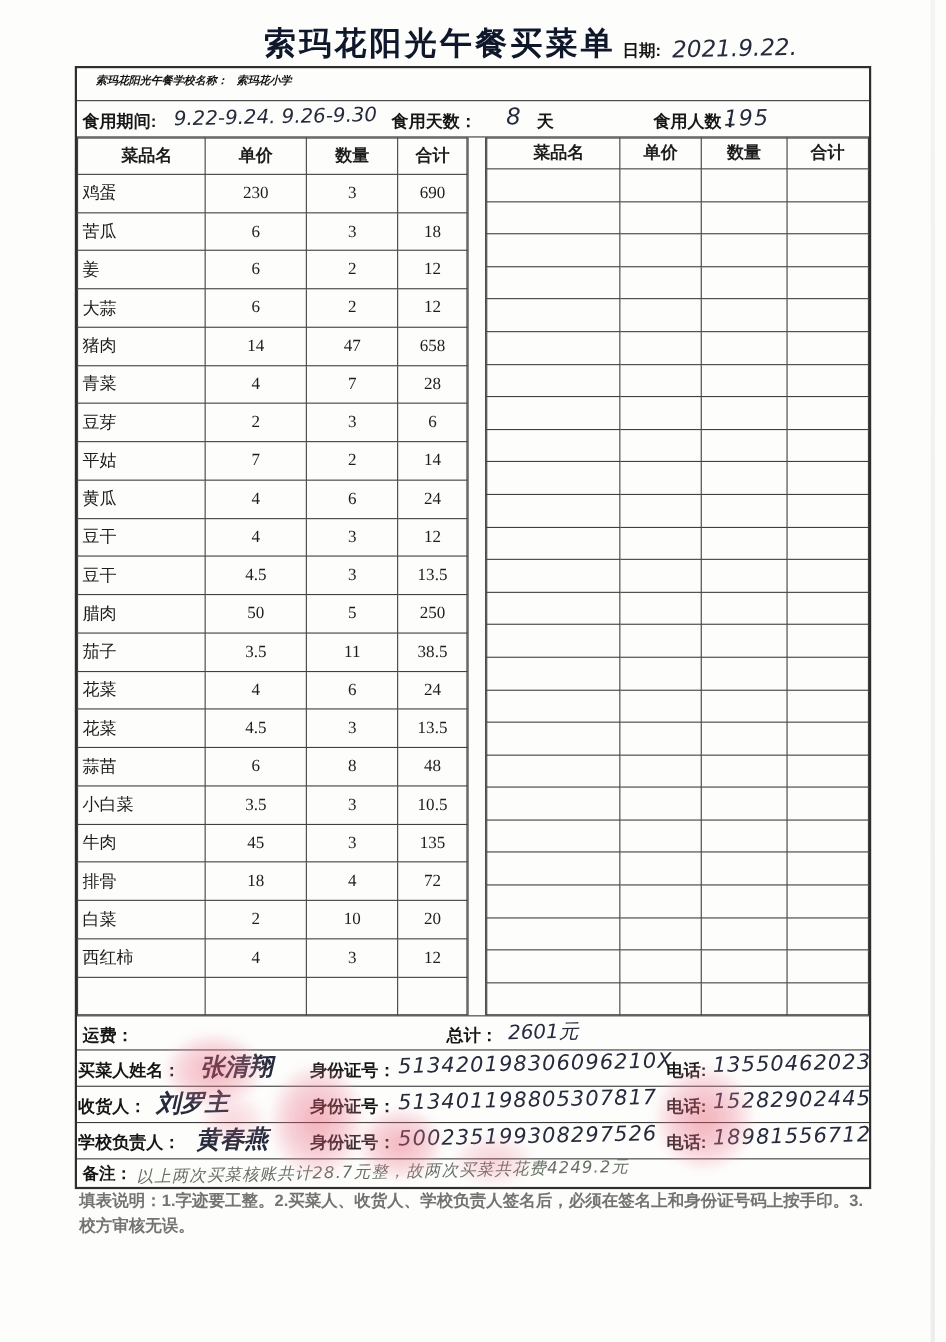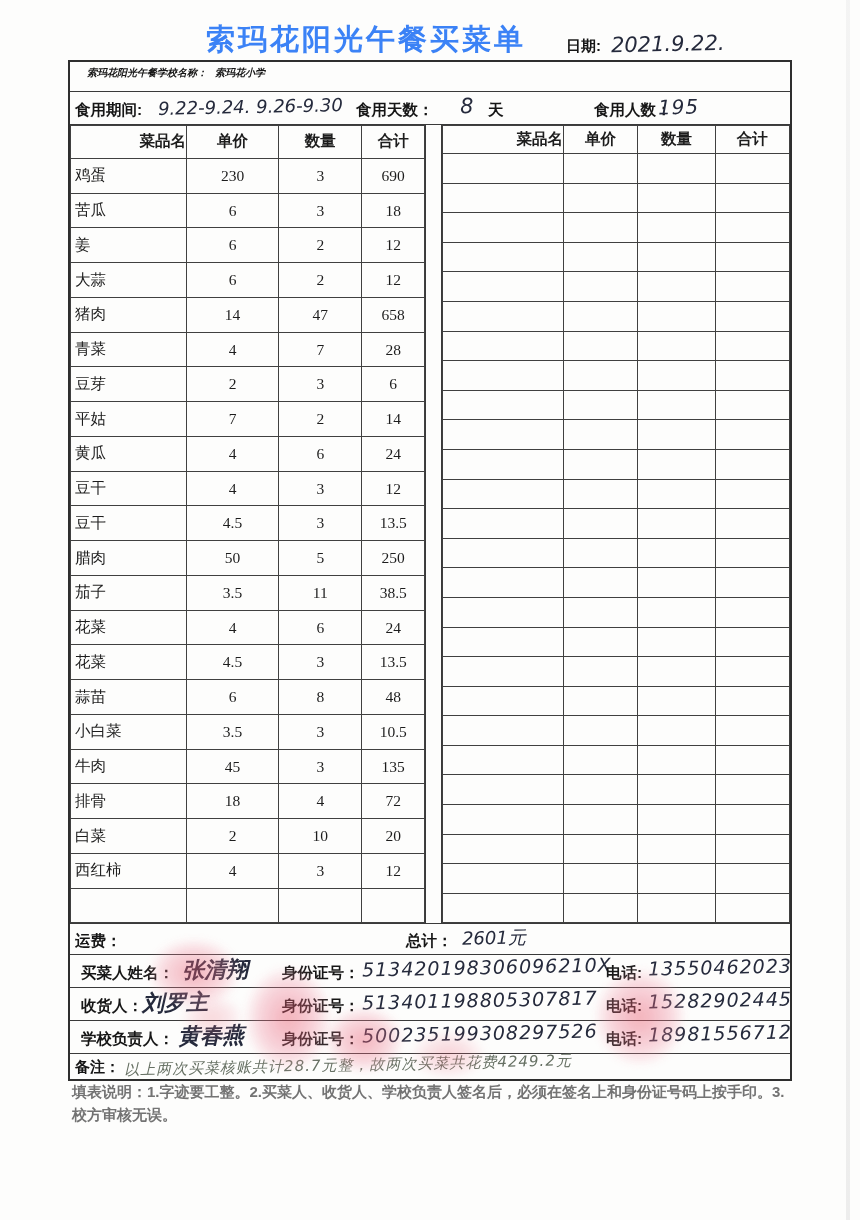--- a/index.html
+++ b/index.html
@@ -7,22 +7,22 @@
   .page {
     position:relative; width:860px; height:1220px; background:#fdfdfc;
     font-family:"Liberation Sans","DejaVu Sans",sans-serif; color:#161616;
     overflow:hidden;
   }
   
   .edge-r { position:absolute; right:10px; top:0; width:4px; height:100%;
     background:linear-gradient(to bottom,#ececec,#e0e0e0); opacity:.55; }
 
   
-  .title { position:absolute; left:206px; top:20px; font-size:29px; font-weight:bold;
-    letter-spacing:3px; color:#3b82f6; font-family:"Liberation Serif","DejaVu Serif",serif; }
+  .title { position:absolute; left:240px; top:20px; font-size:29px; font-weight:bold;
+    letter-spacing:3px; color:#0f172a; font-family:"Liberation Serif","DejaVu Serif",serif; }
   .date-wrap { position:absolute; left:566px; top:32px; white-space:nowrap; }
   .date-label { font-size:15px; font-weight:bold; }
   .hw { font-family:"DejaVu Sans",sans-serif; font-style:italic; color:#252a3c;
     display:inline-block; transform:rotate(-1.2deg); }
   .hw-date { font-size:21px; margin-left:6px; }
 
   
   .box { position:absolute; left:68px; top:60px; width:724px; border:2px solid #2e2e2e; background:transparent; }
 
   .row-school { height:30px; border-bottom:1.4px solid #3a3a3a; padding:4px 0 0 17px;
@@ -46,40 +46,40 @@
   .spacer { width:17px; border-right:1.4px solid #3a3a3a; border-left:1.4px solid #3a3a3a; }
   .rtable { width:350px; }
   .frow { display:table-row; }
   .tbody { display:table-row-group; }
   .fcell { display:table-cell; border:1.4px solid #404040; height:29.6px;
     vertical-align:middle; text-align:center; font-size:15.5px;
     font-family:"Liberation Serif","DejaVu Serif",serif; color:#1d1d1d; }
   .fhead-row .fcell { height:28px; font-weight:bold; font-family:"Liberation Sans","DejaVu Sans",sans-serif; font-size:15.5px; }
   .frow > .fcell:nth-child(1) { text-align:left; padding-left:4px;
     font-family:"Liberation Sans","DejaVu Sans",sans-serif; }
-  .fhead-row > .fcell:nth-child(1) { text-align:right; padding-left:10px; }
+  .fhead-row > .fcell:nth-child(1) { text-align:center; padding-left:10px; }
   .ltable .frow > .fcell:nth-child(1) { width:117px; }
   .ltable .frow > .fcell:nth-child(2) { width:93px; }
   .ltable .frow > .fcell:nth-child(3) { width:84px; }
   .ltable .frow > .fcell:nth-child(4) { width:63px; }
   .rtable .frow > .fcell:nth-child(1) { width:122px; }
   .rtable .frow > .fcell:nth-child(2) { width:75px; }
   .rtable .frow > .fcell:nth-child(3) { width:78px; }
   .rtable .frow > .fcell:nth-child(4) { width:75px; }
   .ftable { border:1.4px solid #333; }
 
   
   .row-freight { position:relative; height:31px; border-top:1.4px solid #3a3a3a; font-size:15.5px; }
   .f-lbl { position:absolute; left:5px; top:7px; font-weight:bold; }
   .t-lbl { position:absolute; left:336px; top:7px; font-weight:bold; }
   .hw-total { position:absolute; left:392px; top:2px; font-size:18px; }
 
   
   .sig-row { position:relative; height:33px; border-top:1.4px solid #3a3a3a; font-size:15.5px; }
-  .sig-role { position:absolute; left:11px; top:8px; font-weight:bold; white-space:nowrap; }
+  .sig-role { position:absolute; left:1px; top:8px; font-weight:bold; white-space:nowrap; }
   .sig-name { position:absolute; left:112px; top:0px; font-size:22px; font-weight:600; white-space:nowrap; }
   .sig-row:nth-child(2) .sig-name { left:72px; }
   .sig-row:nth-child(3) .sig-name { left:108px; }
   .sig-idl  { position:absolute; left:212px; top:8px; font-weight:bold; }
   .sig-id   { position:absolute; left:292px; top:1px; font-size:19px; letter-spacing:1px; white-space:nowrap; }
   .sig-phl  { position:absolute; left:536px; top:8px; font-weight:bold; }
   .sig-ph   { position:absolute; left:578px; top:1px; font-size:19px; letter-spacing:1px; white-space:nowrap; }
 
   
   .row-remark { position:relative; height:26px; border-top:1.4px solid #3a3a3a; font-size:15px; }

